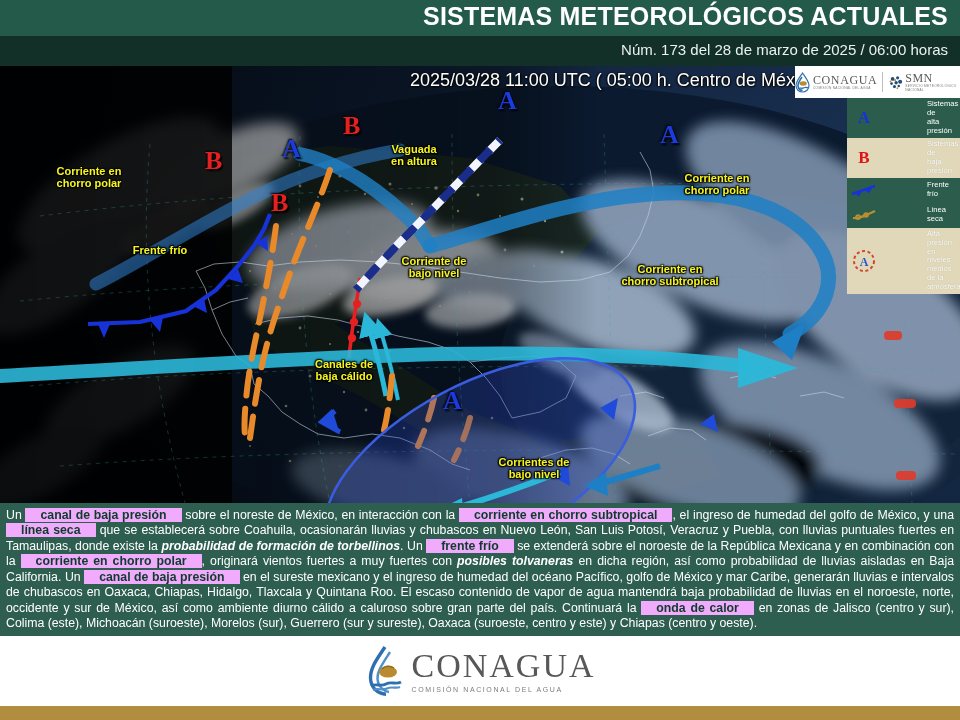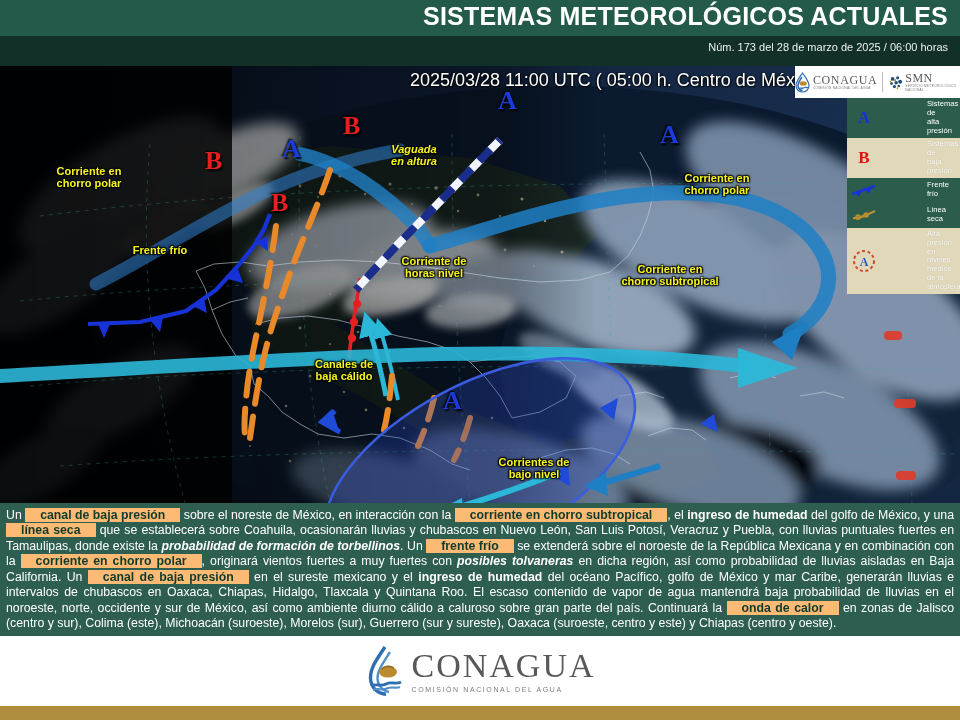--- a/index.html
+++ b/index.html
@@ -20,21 +20,21 @@
     position: absolute; right: 12px; top: 2px;
     font-size: 25px; font-weight: bold; color: #ffffff;
     letter-spacing: 0.2px; white-space: nowrap;
   }
   .hdr-sub-bar {
     position: absolute; left: 0; top: 36px; width: 960px; height: 30px;
     background: #123028;
   }
   .hdr-sub {
     position: absolute; right: 12px; top: 41px;
-    font-size: 11px; color: #e9f2ee; white-space: nowrap;
+    font-size: 15px; color: #e9f2ee; white-space: nowrap;
   }
 
   
   .map {
     position: absolute; left: 0; top: 66px; width: 960px; height: 437px;
     overflow: hidden;
     background: #02030a;
   }
   .map svg { position: absolute; left: 0; top: 0; }
 
@@ -86,22 +86,22 @@
   }
   .sym-big.hi { color: #1a3bdd; }
   .sym-big.lo { color: #e62020; }
 
   
   .discussion {
     position: absolute; left: 0; top: 503px; width: 960px; height: 133px;
     background: #2d5e4f; padding: 5px 6px 4px 6px;
     color: #ffffff; font-size: 12.3px; line-height: 1.26; text-align: justify;
   }
-  .discussion b { font-weight: bold; }
-  .hl { background: #fdba74; color: #0f3b2c; font-weight: bold; padding: 0 15px; }
+  .discussion b { font-weight: normal; }
+  .hl { background: #f0abfc; color: #0f3b2c; font-weight: bold; padding: 0 15px; }
   .bi { font-weight: bold; font-style: italic; }
 
   
   .footer {
     position: absolute; left: 0; top: 636px; width: 960px; height: 70px;
     background: #ffffff; display: flex; align-items: center; justify-content: center;
   }
   .foot-logo { display: flex; align-items: center; gap: 7px; }
   .foot-name { font-family: "Liberation Serif", serif; font-size: 34px; color: #58585a; letter-spacing: 2px; line-height: 1; }
   .foot-sub { font-size: 7px; color: #7c7c7e; letter-spacing: 1.6px; margin-top: 3px; }
@@ -450,24 +450,24 @@
       </span>
       <span class="lbl" style="white-space:pre-line">Alta presión en
 niveles medios
 de la atmósfera</span>
     </div>
   </div>
 
   <div class="mlabel" style="left:30px;  top:165px; width:118px;">Corriente en
 chorro polar</div>
   <div class="mlabel" style="left:116px; top:244px; width:88px;">Frente frío</div>
-  <div class="mlabel" style="left:366px; top:143px; width:96px;font-style:italic;">Vaguada
+  <div class="mlabel" style="left:366px; top:143px; width:96px;">Vaguada
 en altura</div>
   <div class="mlabel" style="left:384px; top:255px; width:100px;">Corriente de
-horas nivel</div>
+bajo nivel</div>
   <div class="mlabel" style="left:662px; top:172px; width:110px;">Corriente en
 chorro polar</div>
   <div class="mlabel" style="left:600px; top:263px; width:140px;">Corriente en
 chorro subtropical</div>
   <div class="mlabel" style="left:292px; top:358px; width:104px;">Canales de
 baja cálido</div>
   <div class="mlabel" style="left:478px; top:456px; width:112px;">Corrientes de
 bajo nivel</div>
 
   <div class="sym-big hi" style="left:282px; top:136px;">A</div>

